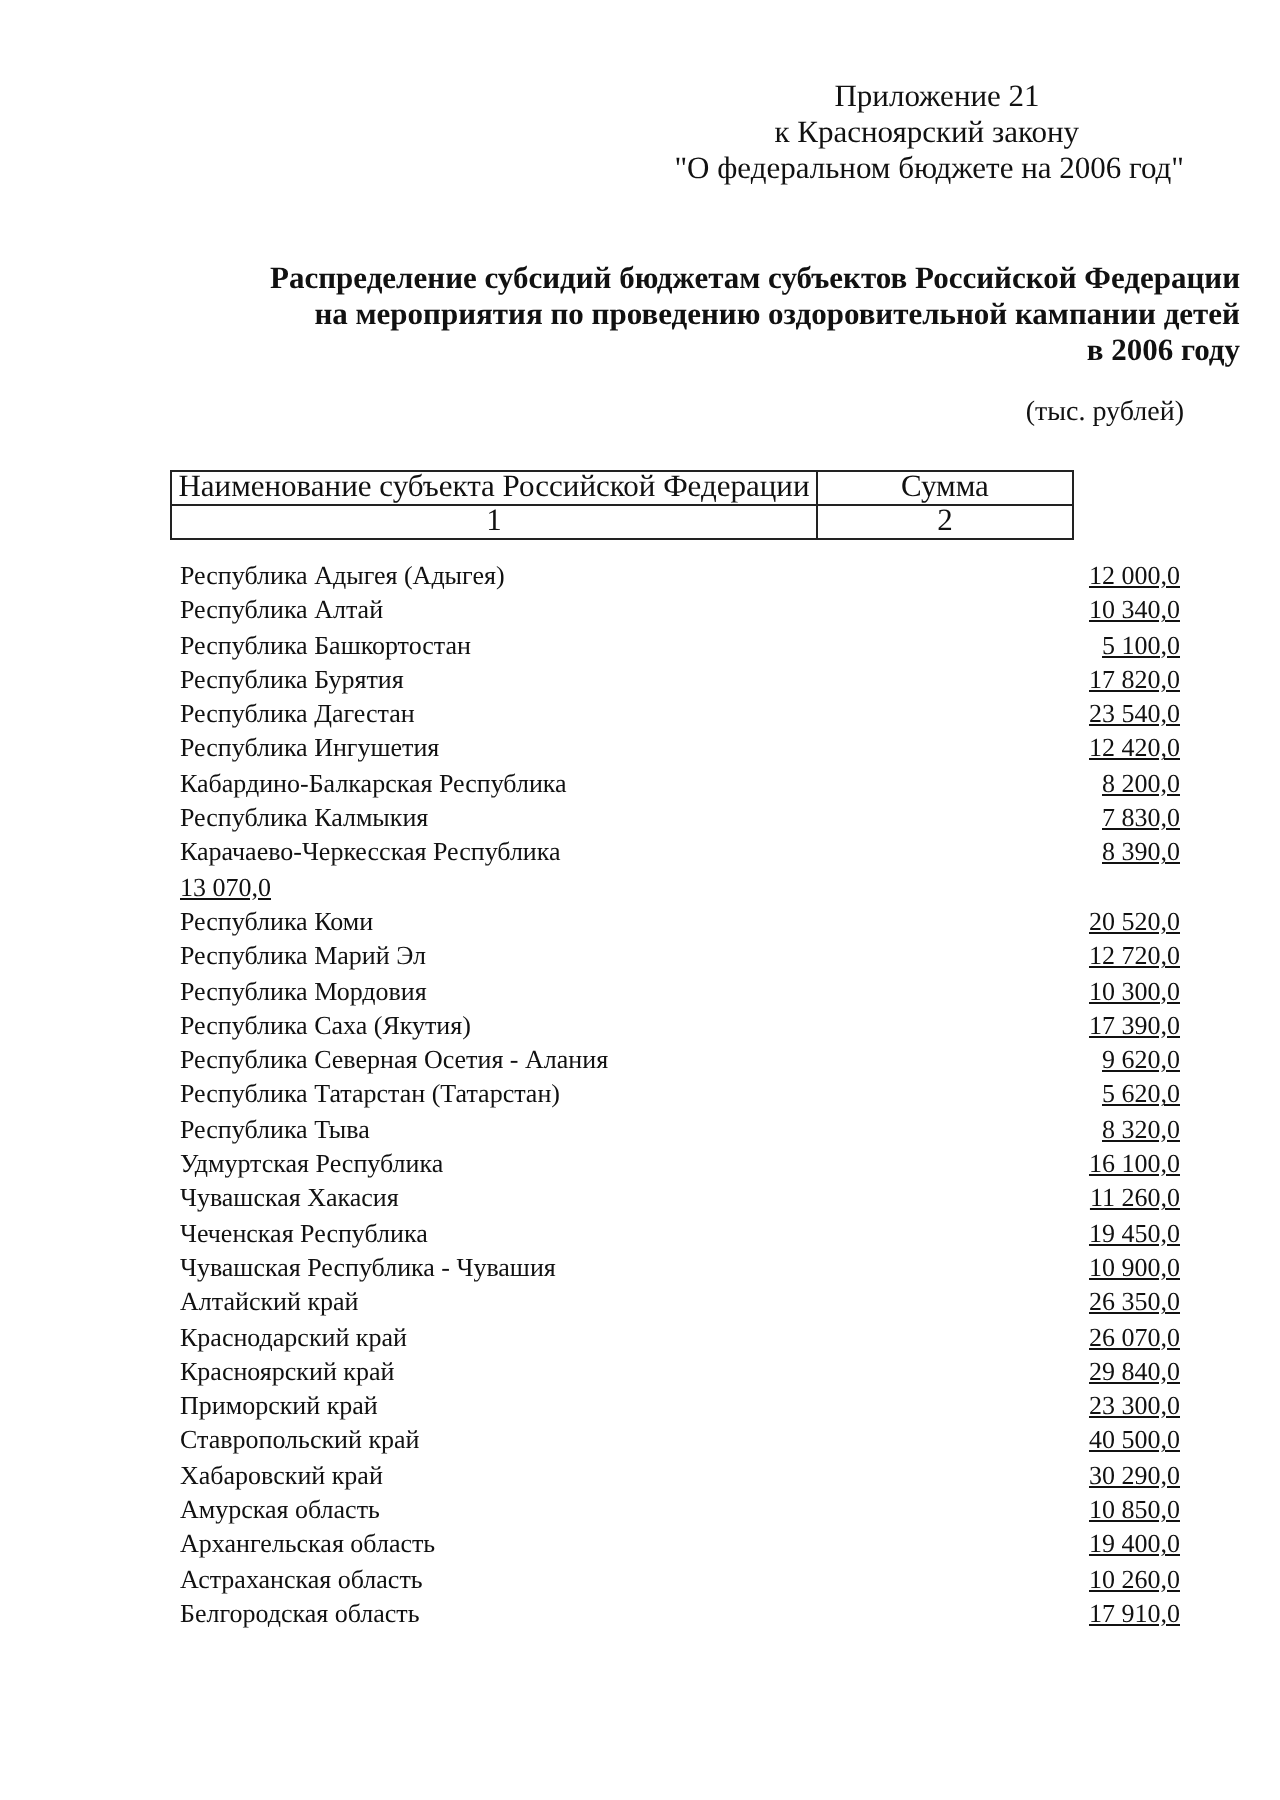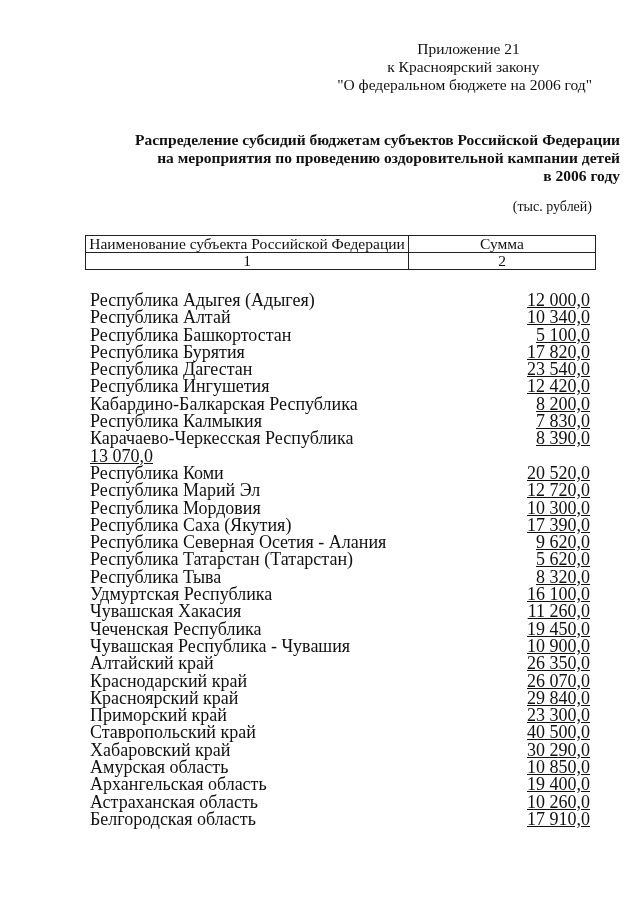--- a/index.html
+++ b/index.html
@@ -16,30 +16,30 @@
     .appendix .a2 { padding-left: 50px; }
     .title {
       position: absolute; top: 131px; left: 80px; width: 540px;
       text-align: right; font-weight: bold; font-size: 15.5px; line-height: 18px;
     }
     .units {
       position: absolute; top: 199px; right: 48px;
       font-size: 14px;
     }
     table.header-table {
-      position: absolute; top: 235px; left: 85px; width: 511px;
+      position: absolute; top: 235px; left: 85px; width: 452px;
       border-collapse: collapse; font-size: 15.5px;
     }
     table.header-table td {
       border: 1px solid #222; text-align: center; padding: 0; height: 16px; line-height: 16px;
     }
     table.header-table td.c1 { width: 322px; }
     .rows {
-      position: absolute; top: 292px; left: 90px; width: 500px;
-      font-size: 18px;
+      position: absolute; top: 279px; left: 90px; width: 500px;
+      font-size: 13px;
     }
     .row { display: flex; justify-content: space-between; height: 17.3px; line-height: 17.3px; }
     .row .name { white-space: nowrap; }
     .row .amount { text-align: right; white-space: nowrap; text-decoration: underline; }
   </style>
 </head>
 <body>
 
 <div class="appendix">
   <div class="a1">Приложение 21</div>

